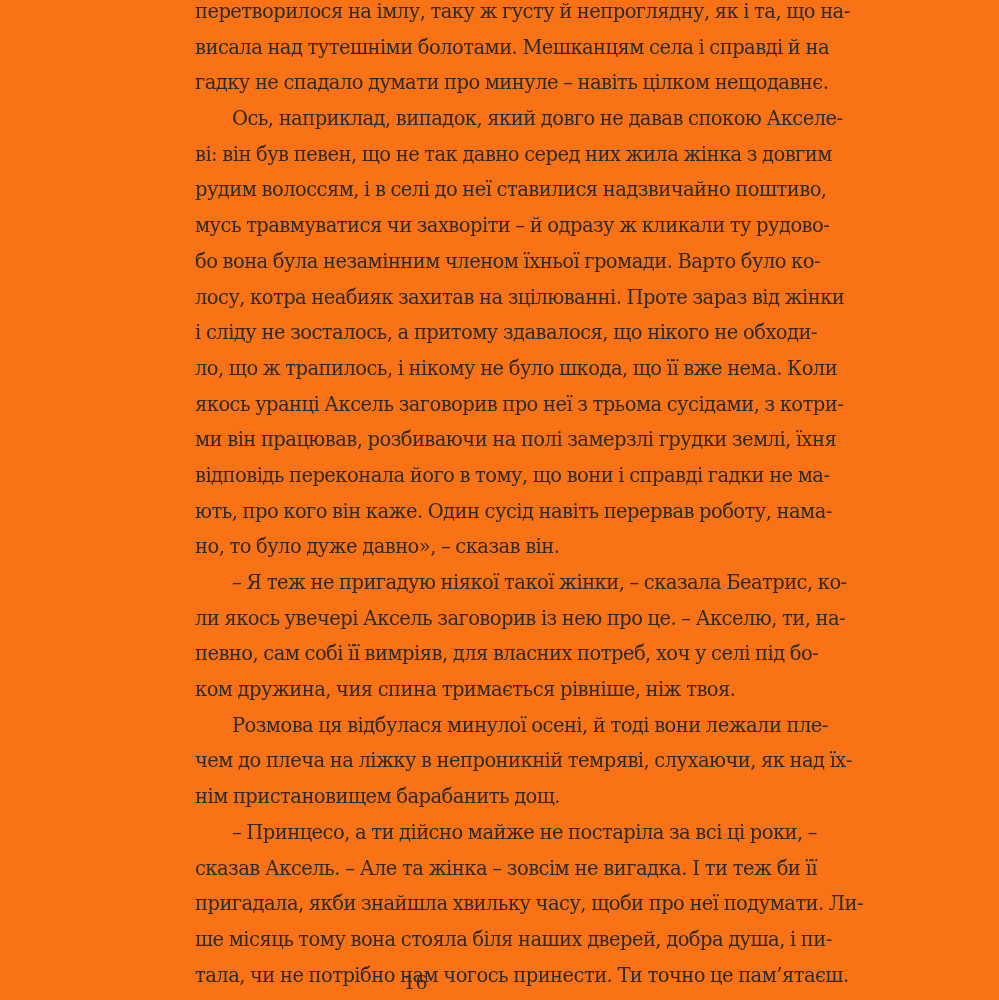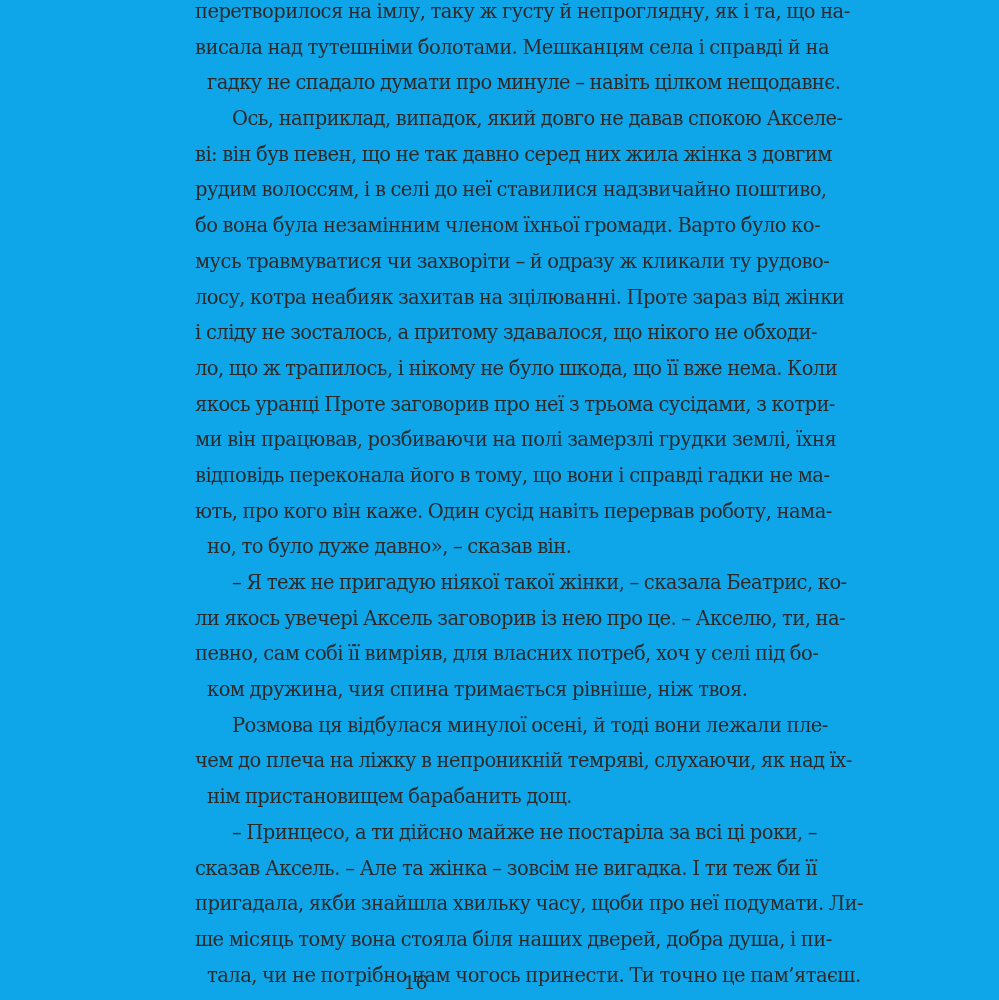--- a/index.html
+++ b/index.html
@@ -7,21 +7,21 @@
       padding: 0;
       width: 999px;
       height: 1000px;
       background: #fbfbfa;
       overflow: hidden;
     }
     .page {
       position: relative;
       width: 999px;
       height: 1000px;
-      background: #0ea5e9;
+      background: #f97316;
     }
     .text-block {
       position: absolute;
       left: 195px;
       top: -6px;
       width: 622px;
       font-family: "DejaVu Serif", serif;
       font-size: 19.5px;
       line-height: 35.7px;
       color: #2b2b2b;
@@ -33,21 +33,20 @@
       white-space: nowrap;
       text-align: justify;
       text-align-last: justify;
       height: 35.7px;
     }
     .line.indent {
       padding-left: 37px;
     }
     .line.last {
       text-align-last: left;
-      margin-left: 12px;
     }
     .page-number {
       position: absolute;
       left: 0;
       width: 831px;
       top: 971px;
       text-align: center;
       font-family: "DejaVu Serif", serif;
       font-size: 19px;
       color: #2b2b2b;
@@ -57,26 +56,26 @@
 <body>
 
 <div class="page">
   <div class="text-block" id="text-block">
       <span class="line">перетворилося на імлу, таку ж густу й непроглядну, як і та, що на-</span>
       <span class="line">висала над тутешніми болотами. Мешканцям села і справді й на</span>
       <span class="line last">гадку не спадало думати про минуле – навіть цілком нещодавнє.</span>
       <span class="line indent">Ось, наприклад, випадок, який довго не давав спокою Акселе-</span>
       <span class="line">ві: він був певен, що не так давно серед них жила жінка з довгим</span>
       <span class="line">рудим волоссям, і в селі до неї ставилися надзвичайно поштиво,</span>
+      <span class="line">мусь травмуватися чи захворіти – й одразу ж кликали ту рудово-</span>
       <span class="line">бо вона була незамінним членом їхньої громади. Варто було ко-</span>
-      <span class="line">мусь травмуватися чи захворіти – й одразу ж кликали ту рудово-</span>
       <span class="line">лосу, котра неабияк захитав на зцілюванні. Проте зараз від жінки</span>
       <span class="line">і сліду не зосталось, а притому здавалося, що нікого не обходи-</span>
       <span class="line">ло, що ж трапилось, і нікому не було шкода, що її вже нема. Коли</span>
-      <span class="line">якось уранці Проте заговорив про неї з трьома сусідами, з котри-</span>
+      <span class="line">якось уранці Аксель заговорив про неї з трьома сусідами, з котри-</span>
       <span class="line">ми він працював, розбиваючи на полі замерзлі грудки землі, їхня</span>
       <span class="line">відповідь переконала його в тому, що вони і справді гадки не ма-</span>
       <span class="line">ють, про кого він каже. Один сусід навіть перервав роботу, нама-</span>
       <span class="line last">но, то було дуже давно», – сказав він.</span>
       <span class="line indent">– Я теж не пригадую ніякої такої жінки, – сказала Беатрис, ко-</span>
       <span class="line">ли якось увечері Аксель заговорив із нею про це. – Акселю, ти, на-</span>
       <span class="line">певно, сам собі її вимріяв, для власних потреб, хоч у селі під бо-</span>
       <span class="line last">ком дружина, чия спина тримається рівніше, ніж твоя.</span>
       <span class="line indent">Розмова ця відбулася минулої осені, й тоді вони лежали пле-</span>
       <span class="line">чем до плеча на ліжку в непроникній темряві, слухаючи, як над їх-</span>

